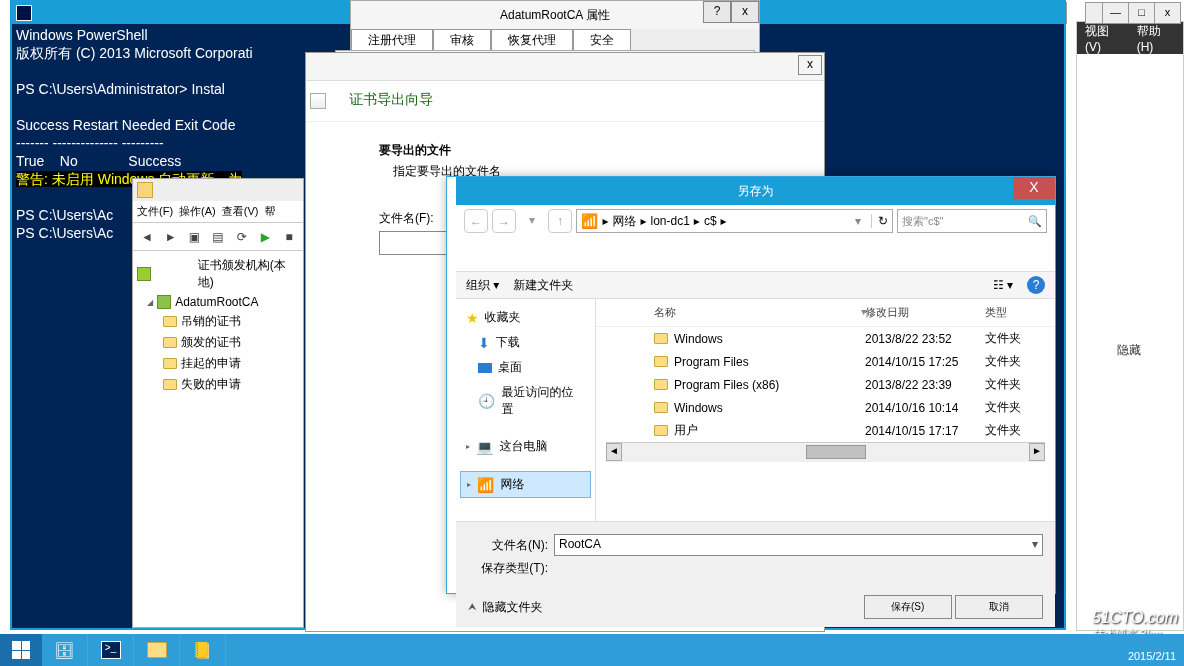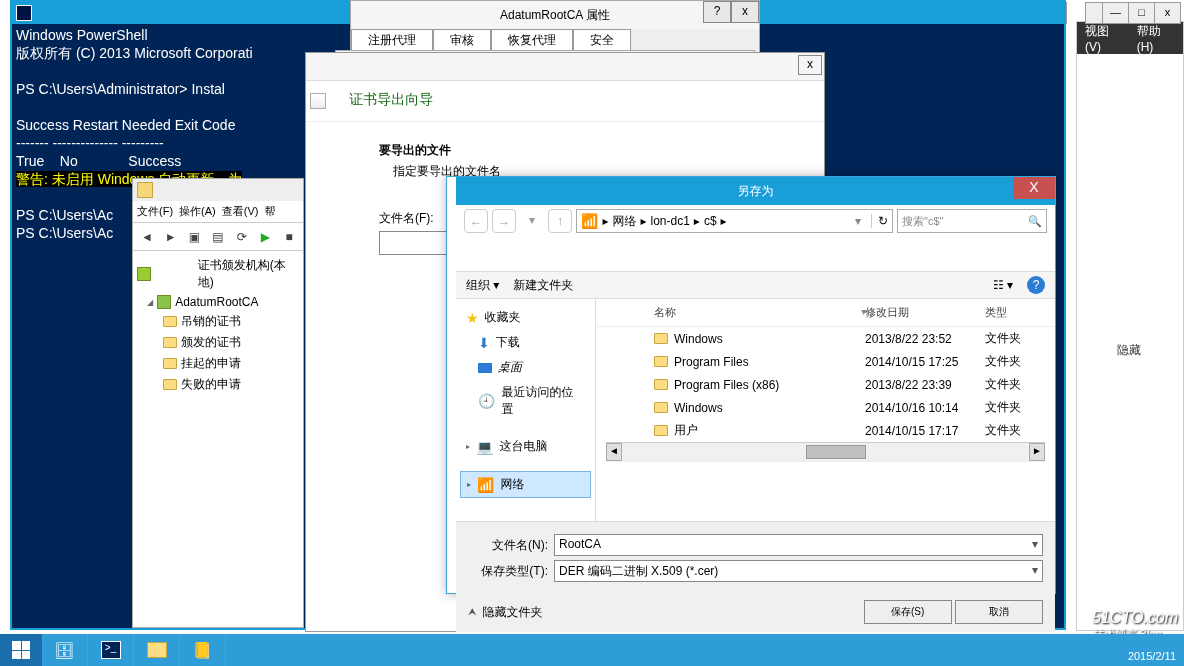--- a/index.html
+++ b/index.html
@@ -277,21 +277,21 @@
   <div class="sa-body">
     <div class="sa-side">
       <div class="sa-side-item">
           <span class="star-ico">★</span>
           <span>收藏夹</span>
         </div>
       <div class="sa-side-item" style="padding-left:18px;">
           <span class="dl-ico">⬇</span>
           <span>下载</span>
         </div>
-      <div class="sa-side-item" style="padding-left:18px;font-style:italic;">
+      <div class="sa-side-item" style="padding-left:18px;">
           <span class="desk-ico"></span>
           <span>桌面</span>
         </div>
       <div class="sa-side-item" style="padding-left:18px;">
           <span class="recent-ico">🕘</span>
           <span>最近访问的位置</span>
         </div>
       <div style="height:12px;"></div>
       <div class="sa-side-item">
           <span class="tri">▸</span>
@@ -361,21 +361,20 @@
       </div>
     </div>
   </div>
   <div class="sa-bottom">
     <div class="sa-field">
       <label>文件名(N):</label>
       <div class="combo">RootCA</div>
     </div>
     <div class="sa-field">
       <label>保存类型(T):</label>
-      <div class="combo">DER 编码二进制 X.509 (*.cer)</div>
     </div>
     <div class="sa-actions">
       <div class="sa-hide">
           <span class="chev">⮝</span>
           <span>隐藏文件夹</span>
         </div>
       <div>
         <button class="sa-btn">保存(S)</button>
         <button class="sa-btn">取消</button>
       </div>

